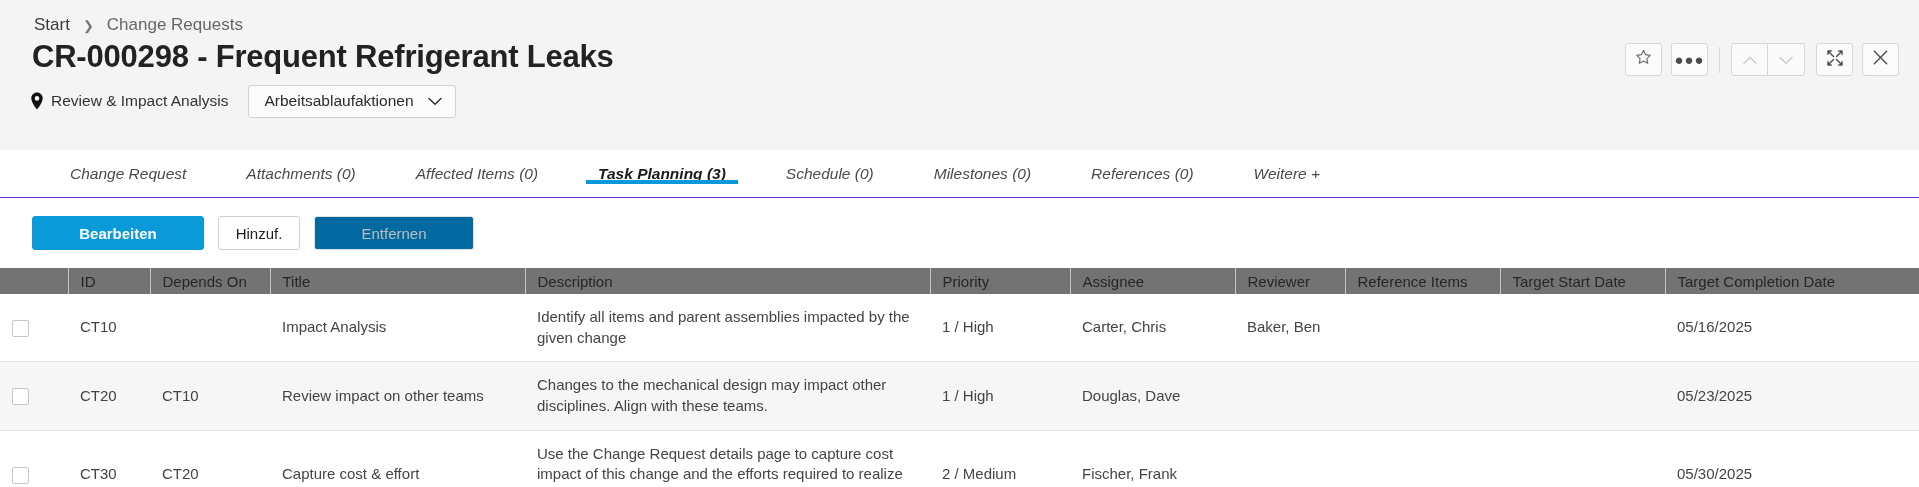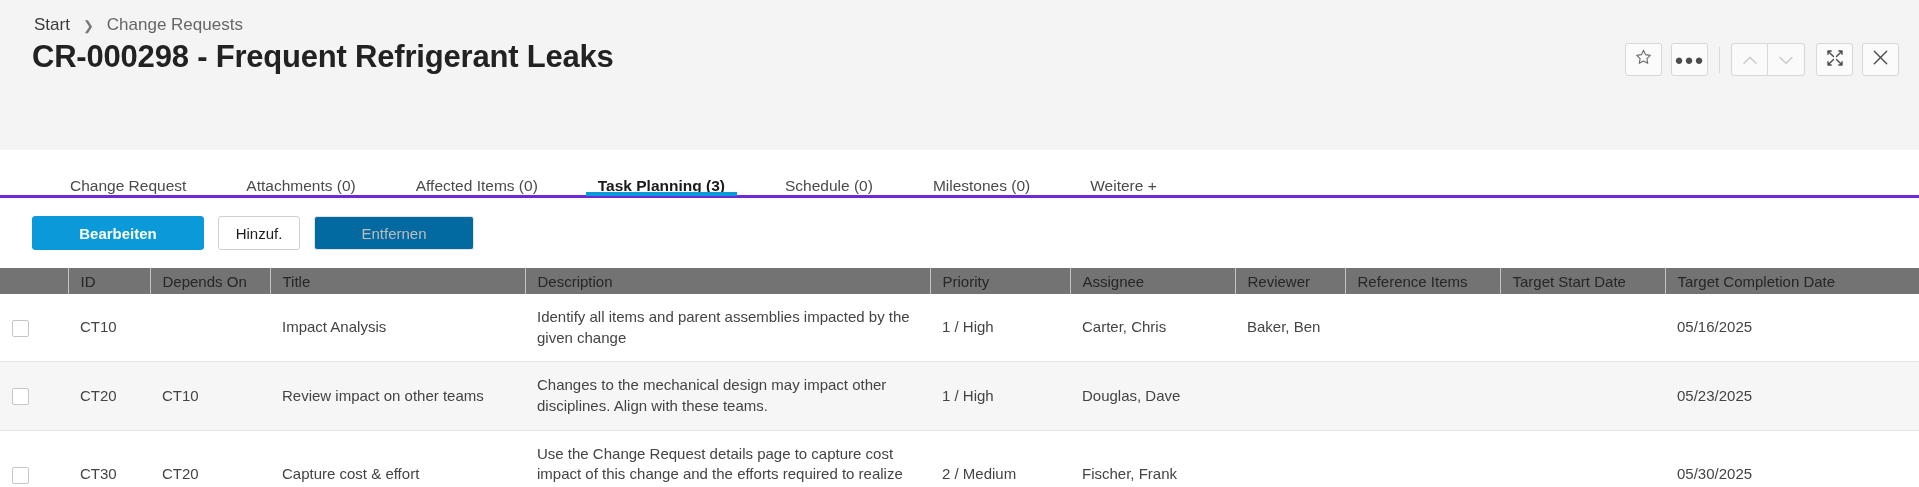--- a/index.html
+++ b/index.html
@@ -113,25 +113,26 @@
     width: 1px;
     height: 26px;
     background: #d9d9d9;
     margin: 0 11px;
   }
   .dots { letter-spacing: 1px; font-size: 15px; line-height: 1; color: #4c4c4c; }
 
   
   .tabbar {
     background: #ffffff;
-    border-bottom: 3px solid #6d28d9;
-    display: flex;
-    align-items: flex-end;
+    border-bottom: 1px solid #6d28d9;
+    display: flex;
+    align-items: center;
     height: 48px;
     padding-left: 40px;
+    font-style: italic;
   }
   .tab {
     position: relative;
     display: flex;
     align-items: center;
     padding: 0 30px;
     font-size: 15.5px;
     color: #4a4a4a;
     cursor: pointer;
     white-space: nowrap;
@@ -250,20 +251,36 @@
   <div class="breadcrumb">
     <span class="bc-item">Start</span>
     <span class="bc-sep">❯</span>
     <span class="bc-item muted">Change Requests</span>
   </div>
 
   <div class="title-row">
     <h1 class="page-title">CR-000298 - Frequent Refrigerant Leaks</h1>
   </div>
 
+  <div class="subtitle-row">
+    <span class="pin-icon">
+      <svg width="14" height="18" viewBox="0 0 14 18">
+        <path d="M7 0.6C3.8 0.6 1.3 3.1 1.3 6.2c0 4.3 5.1 10.5 5.3 10.8.2.2.6.2.8 0 .2-.3 5.3-6.5 5.3-10.8C12.7 3.1 10.2.6 7 .6zm0 8.1a2.3 2.3 0 1 1 0-4.6 2.3 2.3 0 0 1 0 4.6z" fill="#111111"></path>
+      </svg>
+    </span>
+    <span class="subtitle-text">Review &amp; Impact Analysis</span>
+    <div class="wf-dropdown">
+      <span>Arbeitsablaufaktionen</span>
+      <span class="caret">
+        <svg width="14" height="9" viewBox="0 0 14 9">
+            <path d="M1 1.5L7 7.2l6-5.7" stroke="#2b2b2b" stroke-width="1.4" fill="none" stroke-linecap="round"></path>
+          </svg>
+      </span>
+    </div>
+  </div>
 
   <div class="win-actions">
     <div class="wbtn">
       <span>
         <svg width="17" height="17" viewBox="0 0 18 18">
             <path d="M9 1.4l2.2 4.6 5 .7-3.6 3.5.9 5-4.5-2.4-4.5 2.4.9-5L1.8 6.7l5-.7z" fill="none" stroke="#6d6d6d" stroke-width="1.2" stroke-linejoin="round"></path>
           </svg>
       </span>
     </div>
     <div class="wbtn">
@@ -315,20 +332,23 @@
       <span>Affected Items (0)</span>
     </div>
   <div class="tab active">
       <span>Task Planning (3)</span>
     </div>
   <div class="tab">
       <span>Schedule (0)</span>
     </div>
   <div class="tab">
       <span>Milestones (0)</span>
+    </div>
+  <div class="tab">
+      <span>References (0)</span>
     </div>
   <div class="tab">
       <span>Weitere +</span>
     </div>
 </div>
 
 <div class="actionbar">
   <div class="btn btn-primary">Bearbeiten</div>
   <div class="btn btn-secondary">Hinzuf.</div>
   <div class="btn btn-disabled">Entfernen</div>

